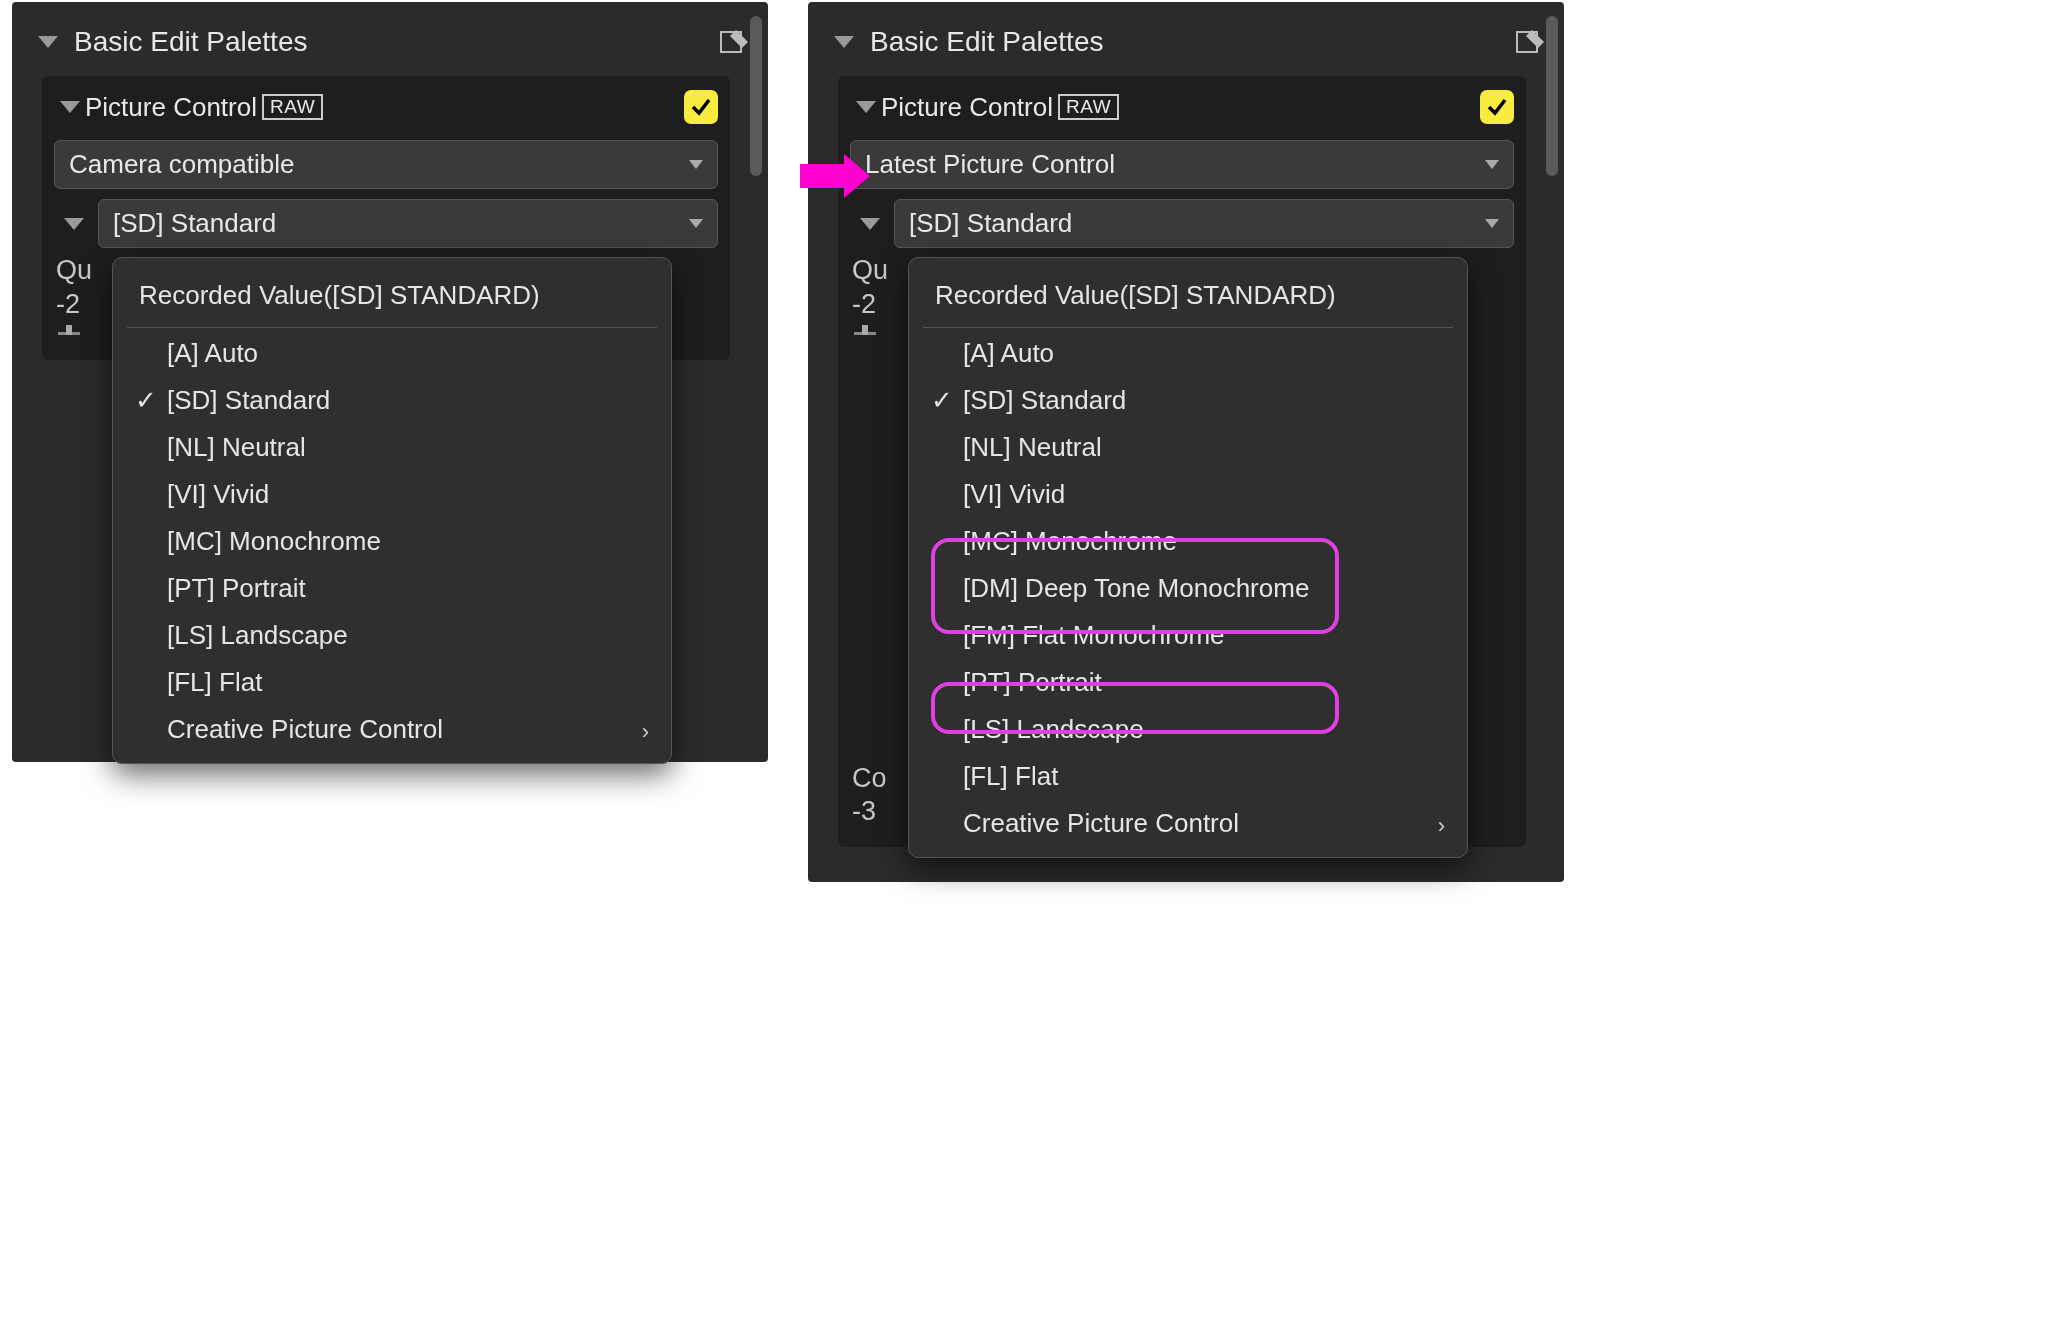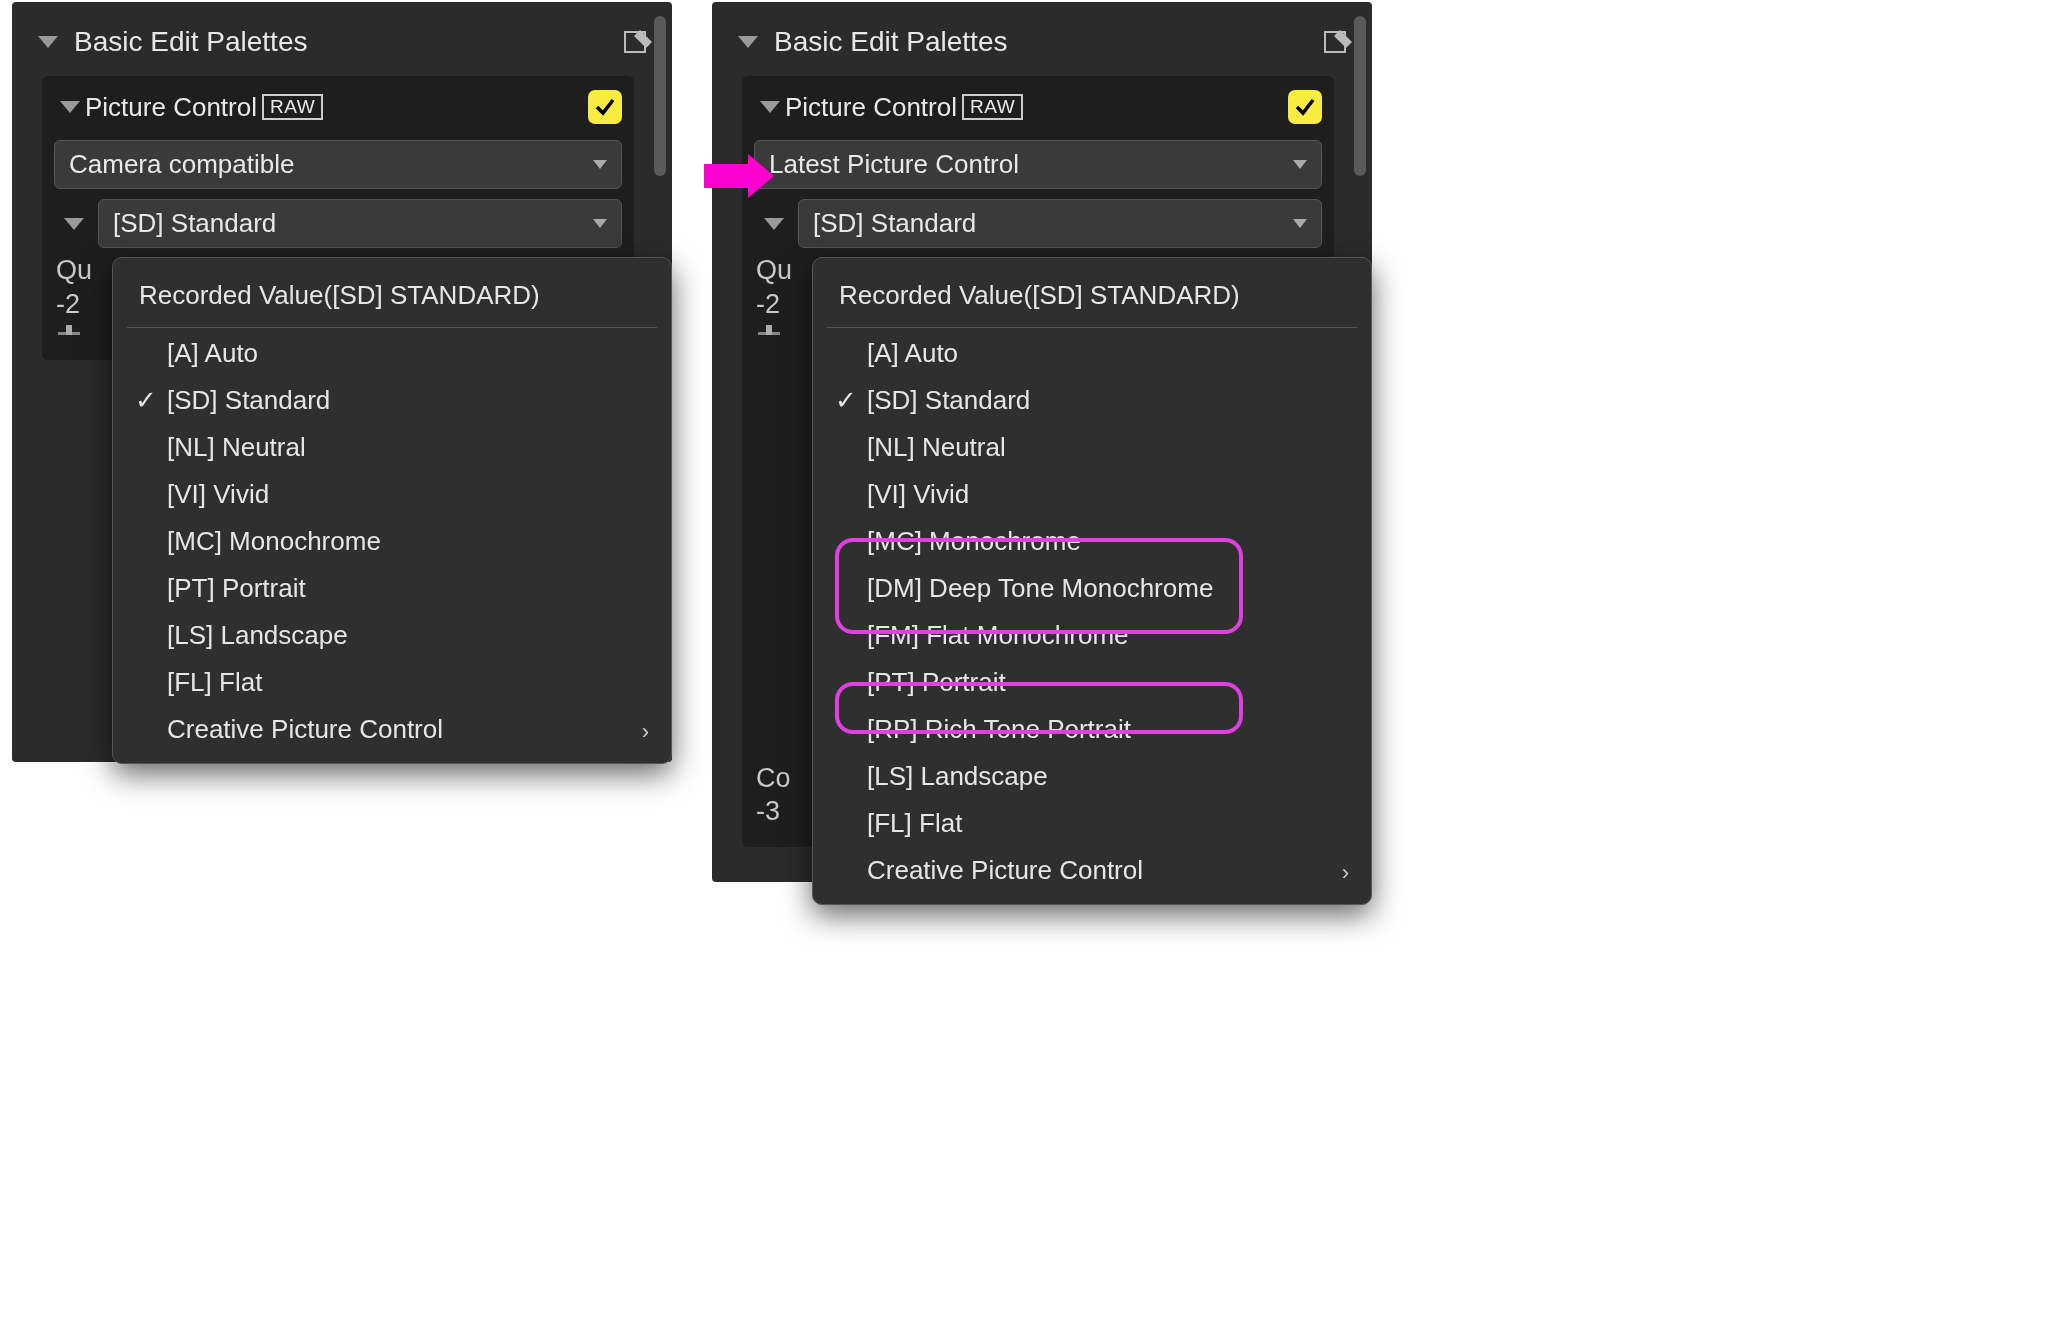--- a/index.html
+++ b/index.html
@@ -13,21 +13,21 @@
     gap: 40px;
     padding: 0;
     align-items: flex-start;
   }
   .panel-wrap {
     position: relative;
   }
   .panel {
     background: #2b2b2b;
     color: #e8e8e8;
-    width: 660px;
+    width: 756px;
     border-radius: 4px;
     font-size: 26px;
     position: relative;
     overflow: visible;
   }
   .panel-inner {
     padding: 12px 18px 18px 18px;
     position: relative;
   }
   .scrollbar {
@@ -381,24 +381,20 @@
         <div class="menu-item">
             <span class="spacer"></span>
             <span>[FM] Flat Monochrome</span>
           </div>
         <div class="menu-item">
             <span class="spacer"></span>
             <span>[PT] Portrait</span>
           </div>
         <div class="menu-item">
             <span class="spacer"></span>
-            <span>[RP] Rich Tone Portrait</span>
-          </div>
-        <div class="menu-item">
-            <span class="spacer"></span>
             <span>[LS] Landscape</span>
           </div>
         <div class="menu-item">
             <span class="spacer"></span>
             <span>[FL] Flat</span>
           </div>
         <div class="menu-item">
             <span class="spacer"></span>
             <span>Creative Picture Control</span>
             <span class="chev">›</span>

